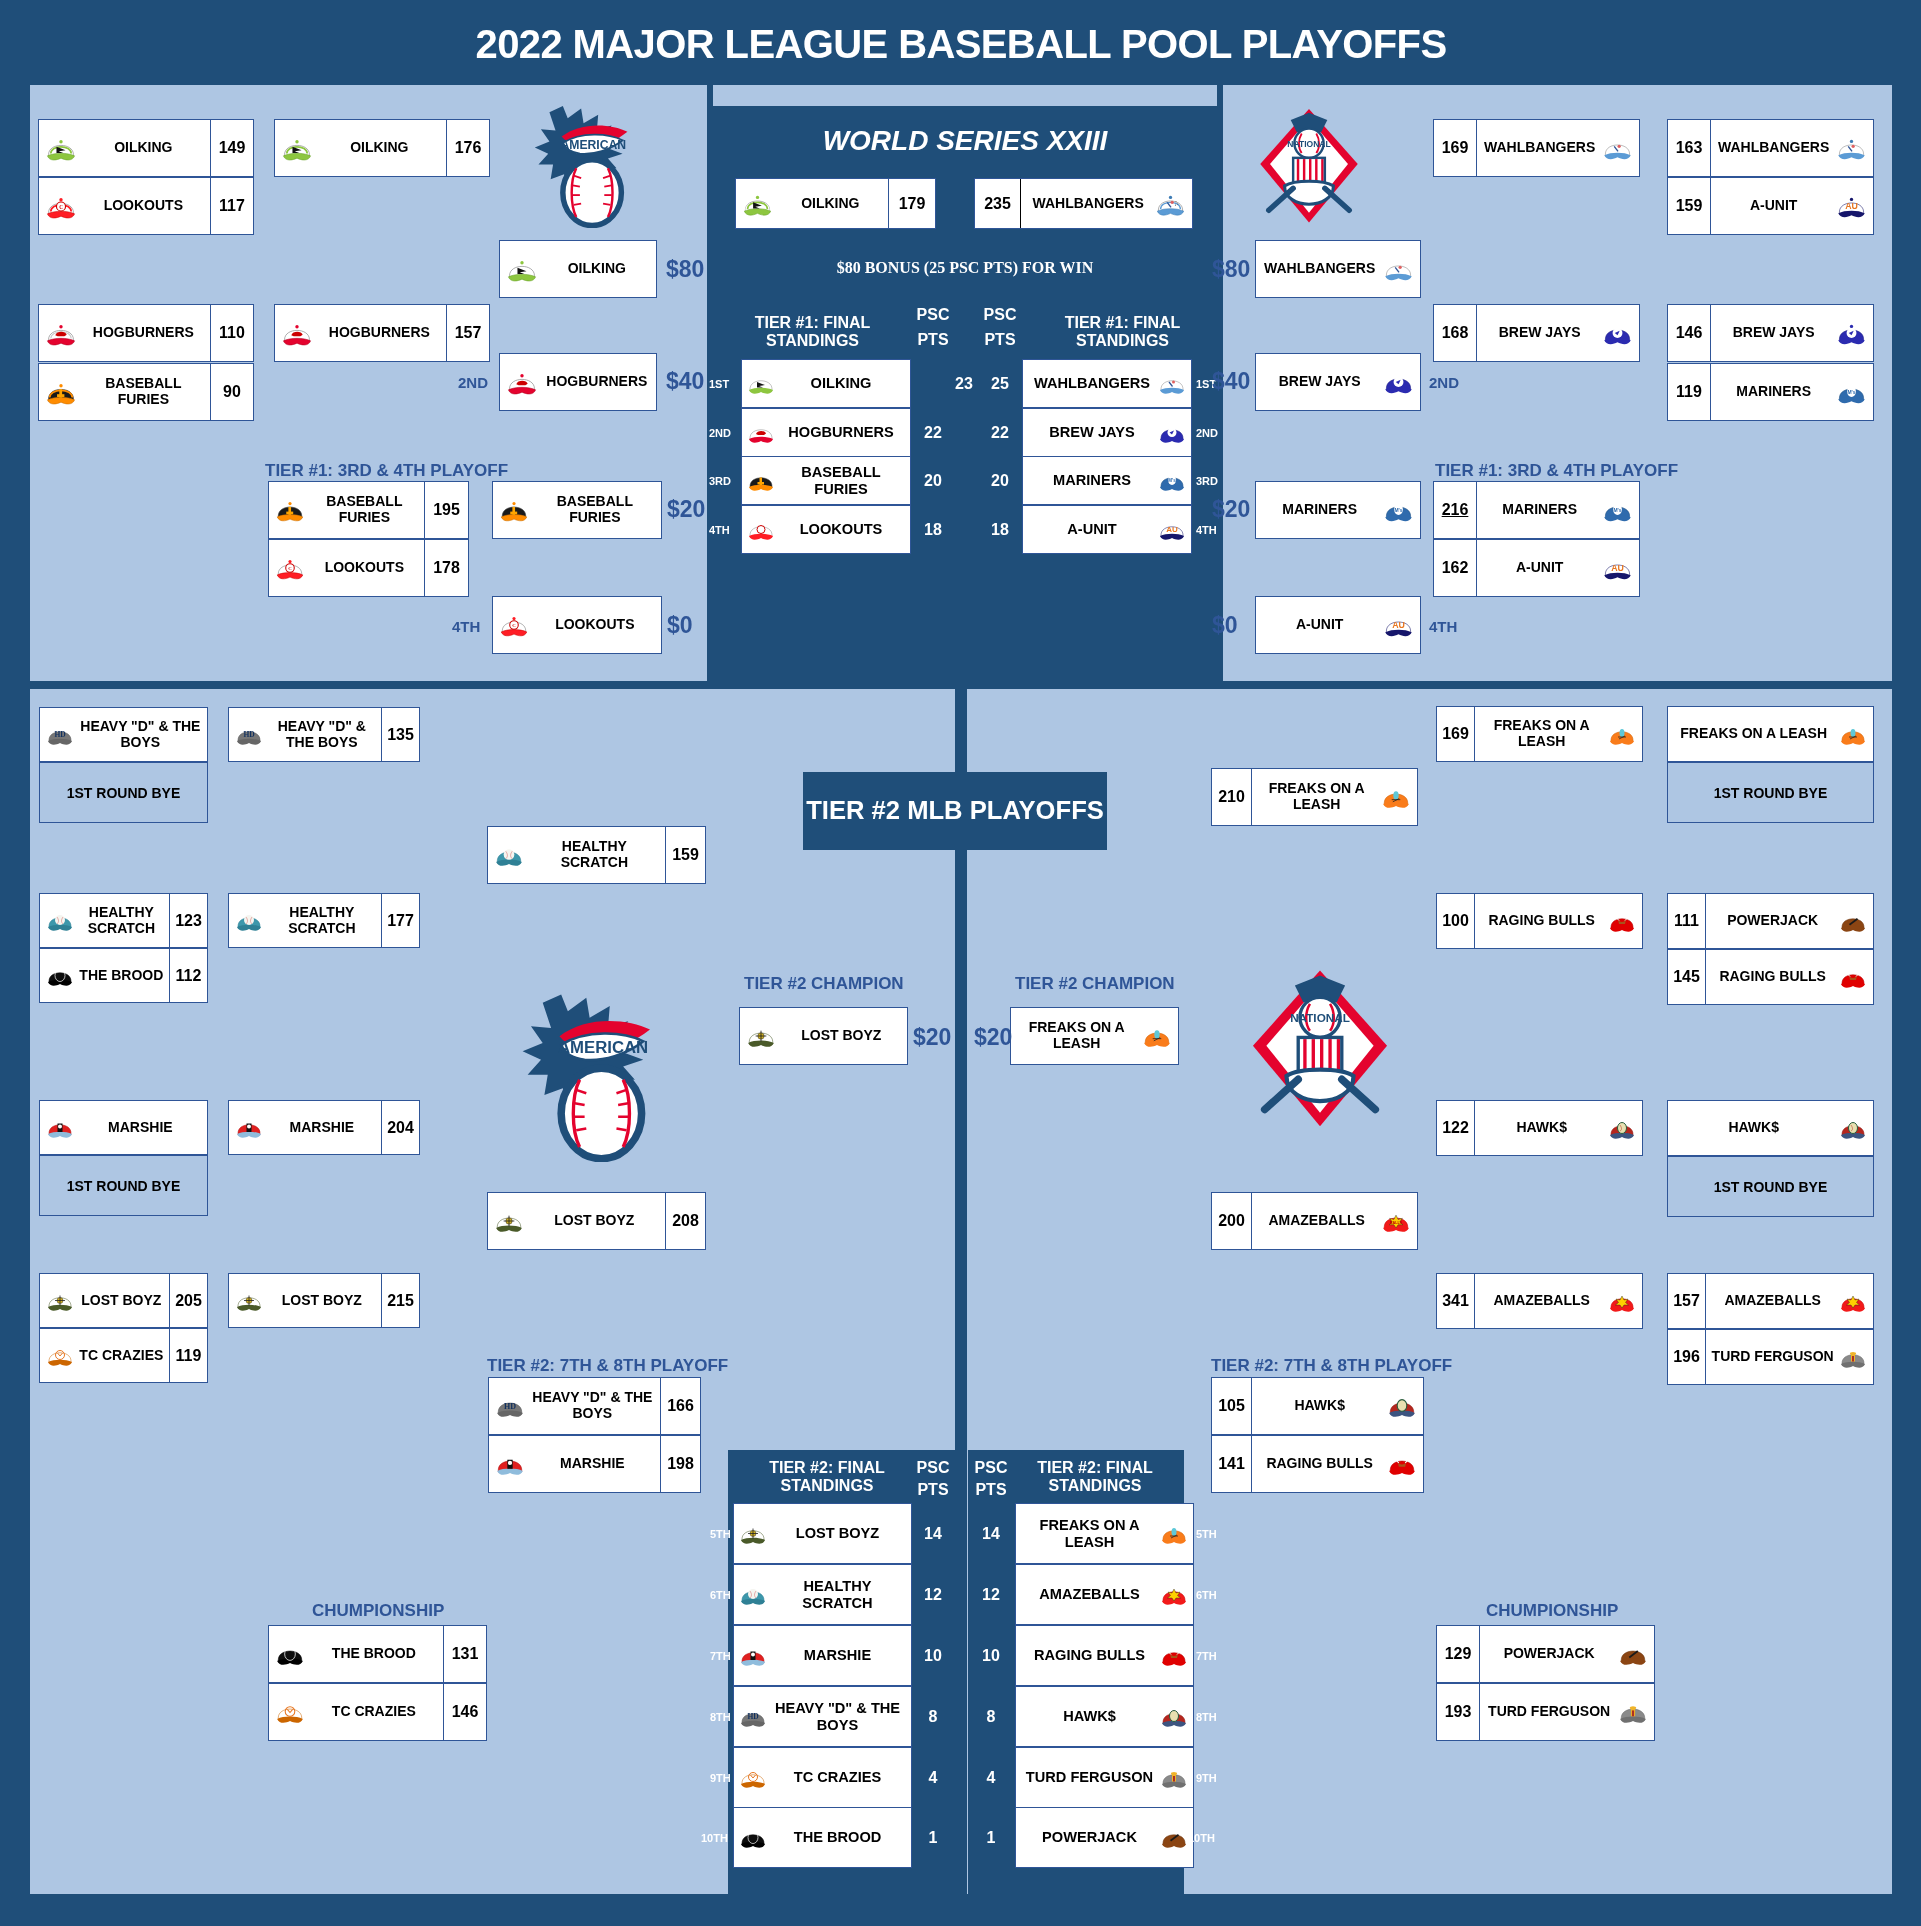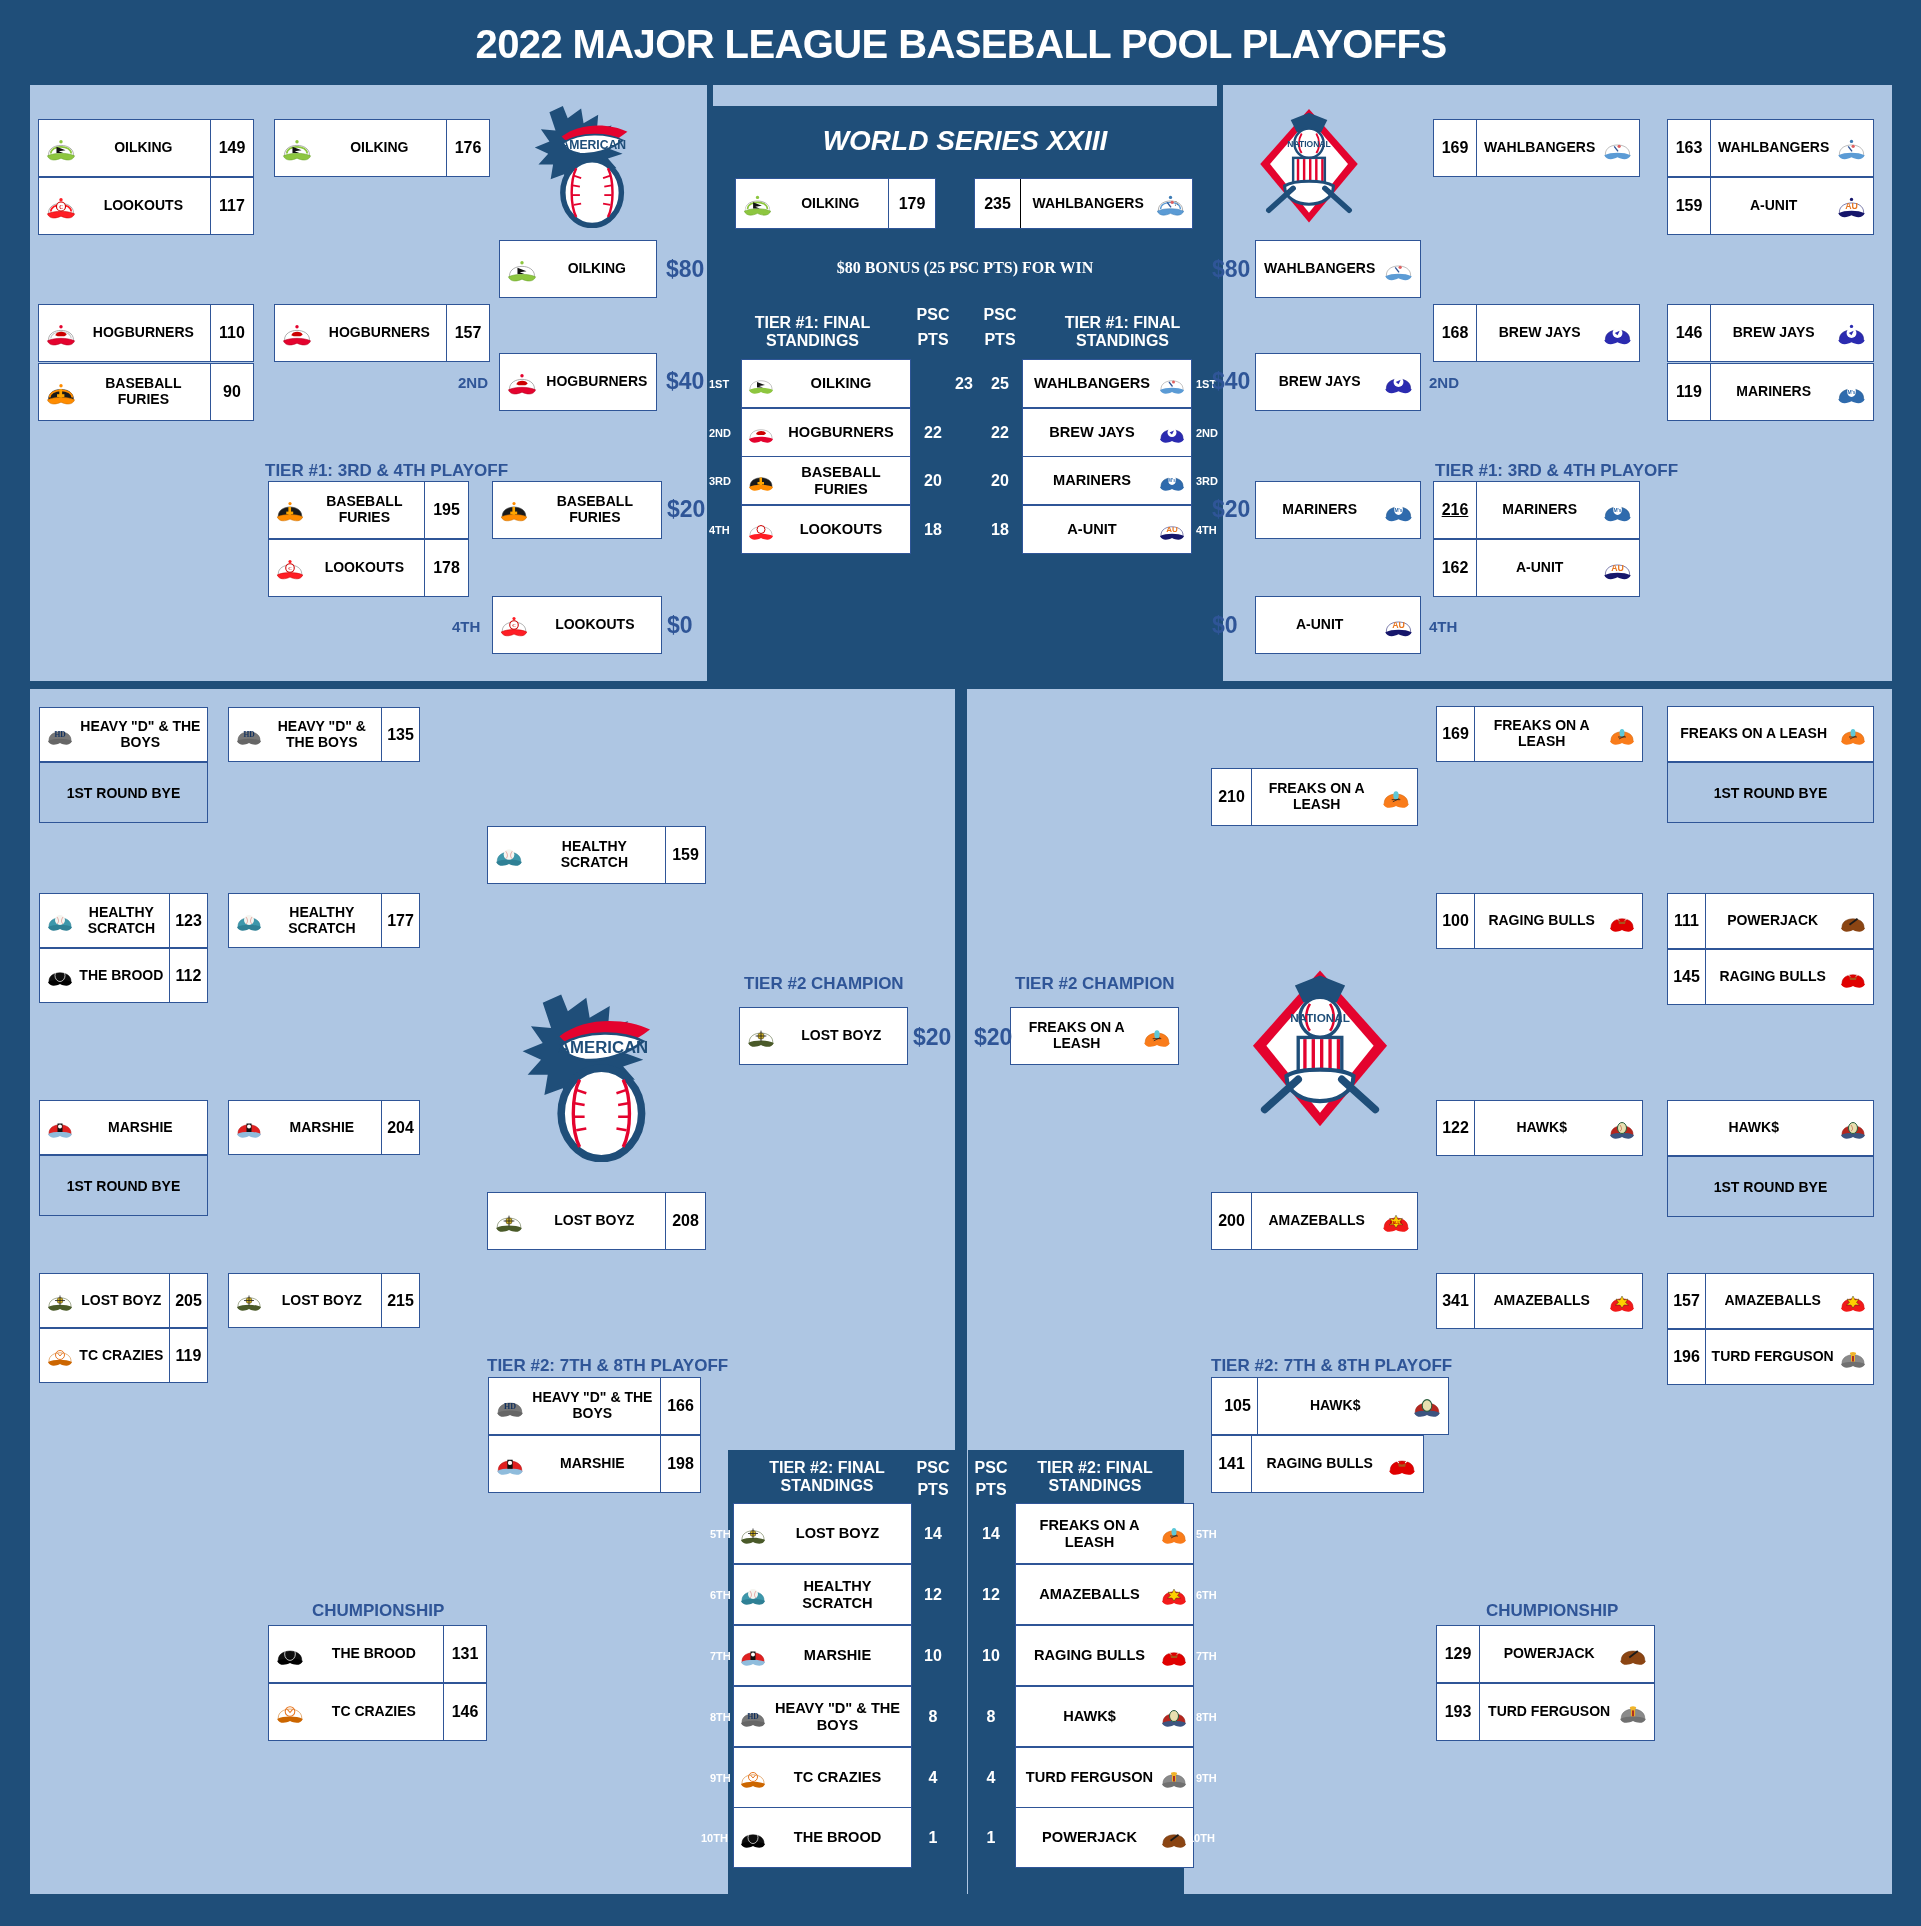--- a/index.html
+++ b/index.html
@@ -692,20 +692,21 @@
             <path d="M8 36 C8 14 52 14 52 36 L52 40 L8 40 Z" fill="#fff" stroke="#16166b"></path>
             <path d="M6 38 C18 32 42 32 54 38 C50 48 38 46 30 42 C22 46 10 48 6 38 Z" fill="#16166b"></path>
             <text x="30" y="30" font-size="16" fill="#e87722" text-anchor="middle" font-weight="bold">AU</text>
           </svg>
         </span>
     </div>
   </div>
   <div class="money" style="left:1212px; top:612px;">$0</div>
   <div class="lbl" style="left:1429px; top:618px;">4TH</div>
 
+  <div class="tier2Banner" style="left:803px; top:772px; width:304px; height:78px;">TIER #2 MLB PLAYOFFS</div>
 
   <div class="box" style="left:39px; top:707px; width:169px; height:55px;">
     <div class="teamcell">
       <span class="cap">
           <svg width="30" height="27" viewBox="0 0 60 50" style="font-size:23px">
             <path d="M8 36 C8 14 52 14 52 36 L52 40 L8 40 Z" fill="#777" stroke="#555"></path>
             <path d="M6 38 C18 32 42 32 54 38 C50 48 38 46 30 42 C22 46 10 48 6 38 Z" fill="#666"></path>
             <text x="30" y="30" font-size="15" fill="#11305e" text-anchor="middle" font-weight="bold" font-family="serif">HD</text>
           </svg>
         </span>
@@ -1149,21 +1150,21 @@
             <path d="M6 38 C18 32 42 32 54 38 C50 48 38 46 30 42 C22 46 10 48 6 38 Z" fill="#f97c1b"></path>
             <ellipse cx="30" cy="22" rx="5" ry="8" fill="#5ec8d8"></ellipse>
             <path d="M22 30 L38 30 M24 34 L36 28" stroke="#222" stroke-width="1.5"></path>
           </svg>
         </span>
     </div>
   </div>
   <div class="money" style="left:974px; top:1024px;">$20</div>
 
   <div class="sectitle" style="left:1211px; top:1356px;">TIER #2: 7TH &amp; 8TH PLAYOFF</div>
-  <div class="box" style="left:1211px; top:1377px; width:238px; height:58px;padding-left:6px;">
+  <div class="box" style="left:1211px; top:1377px; width:213px; height:58px;">
     <div class="scorecell" style="width:40px;">105</div>
     <div class="teamcell">
       <span class="nm">HAWK$</span>
       <span class="cap">
           <svg width="32" height="28" viewBox="0 0 60 50">
             <path d="M8 36 C8 14 52 14 52 36 L52 40 L8 40 Z" fill="#b5261e" stroke="#8a1a14"></path>
             <path d="M6 38 C18 32 42 32 54 38 C50 48 38 46 30 42 C22 46 10 48 6 38 Z" fill="#3c5480"></path>
             <ellipse cx="30" cy="24" rx="9" ry="11" fill="#e8e0b0" stroke="#2a5d3d" stroke-width="2"></ellipse>
           </svg>
         </span>

